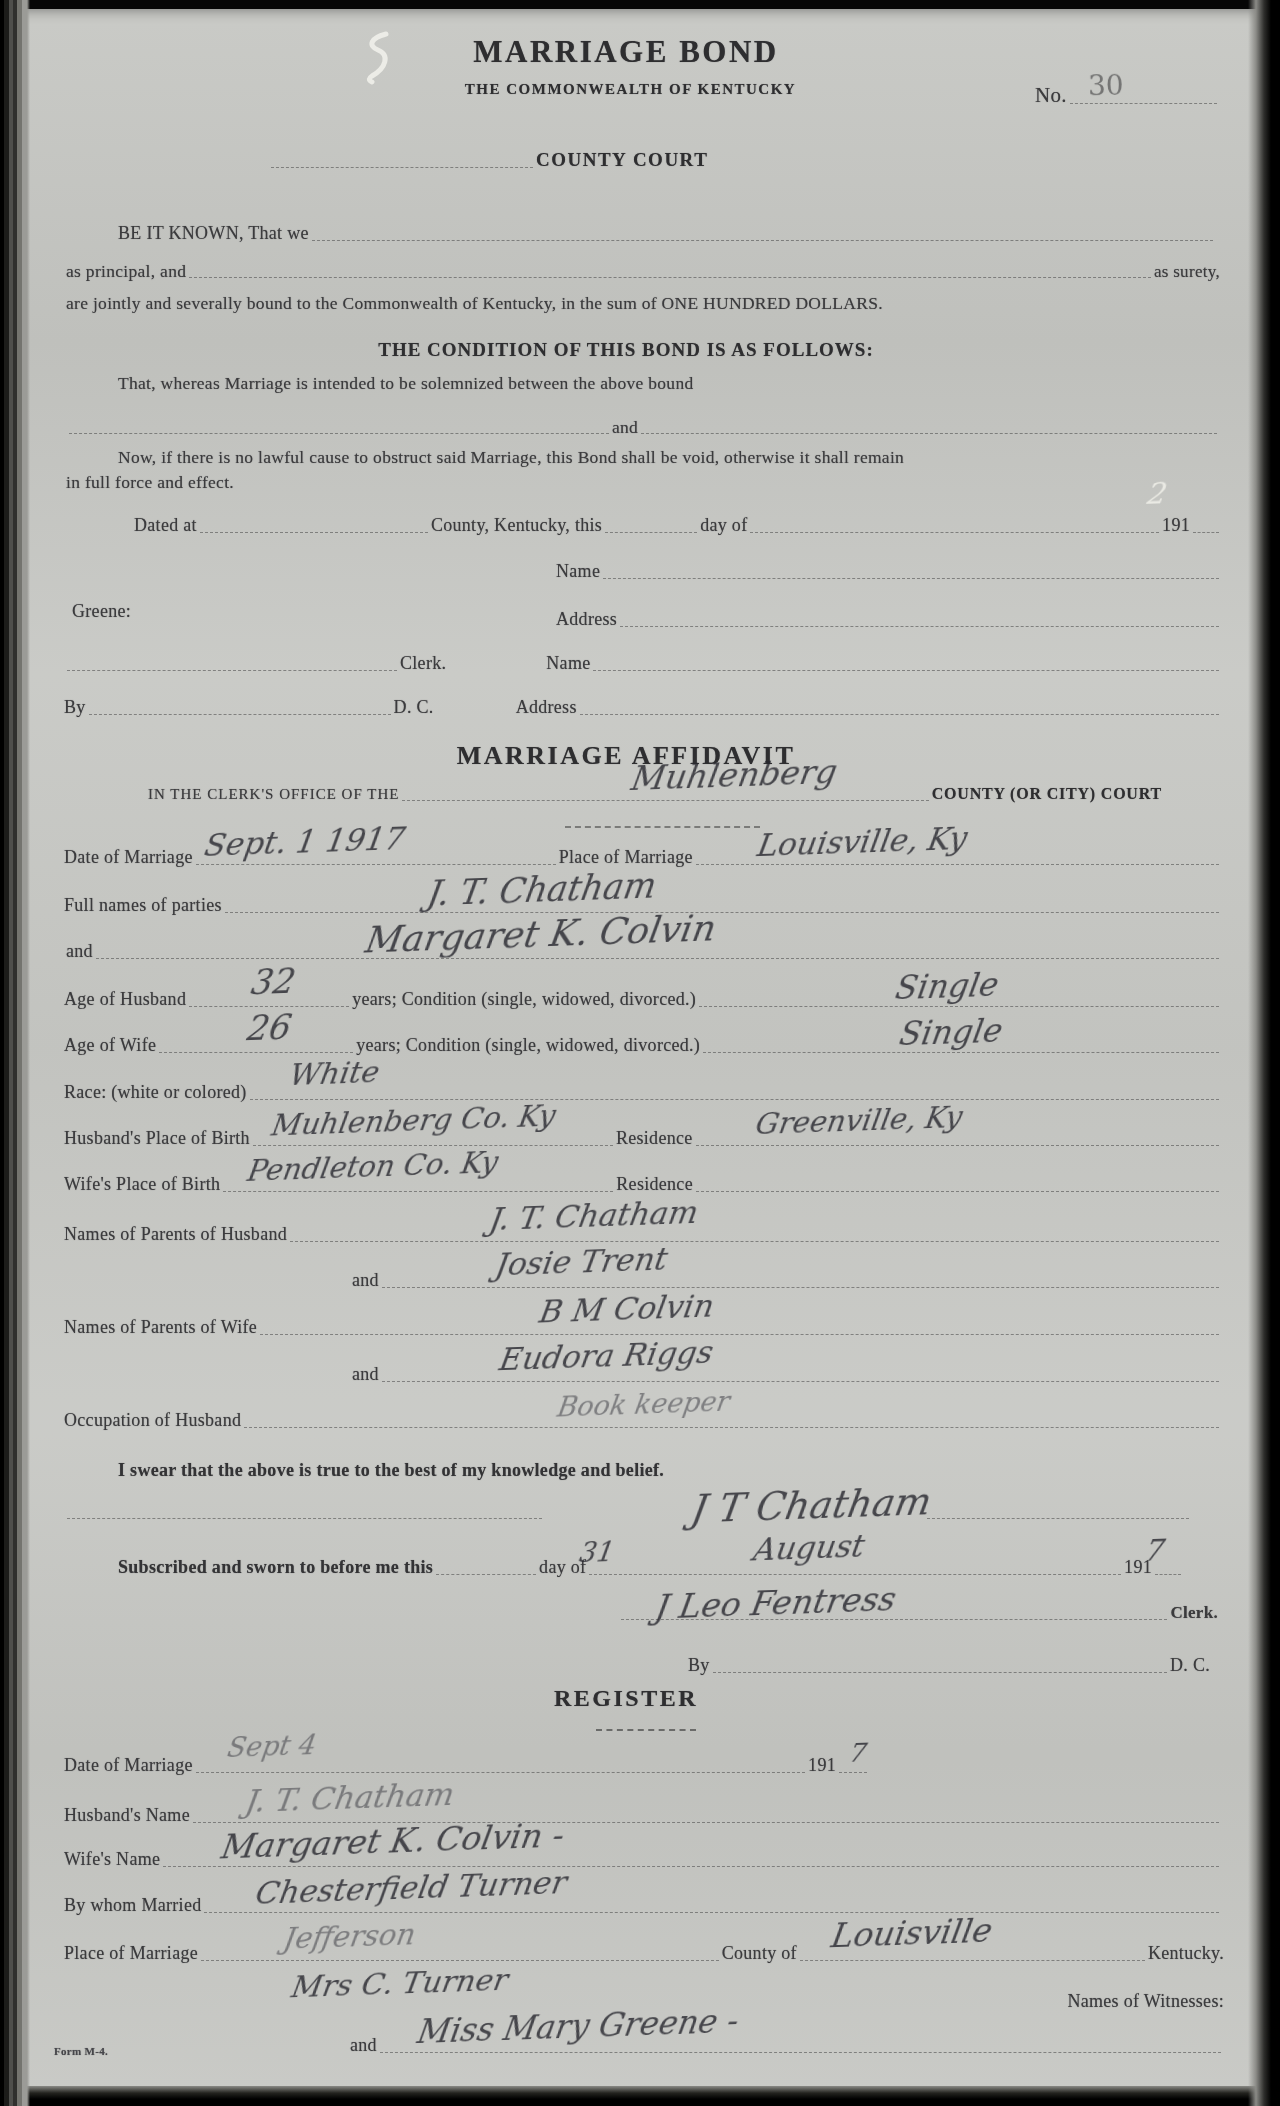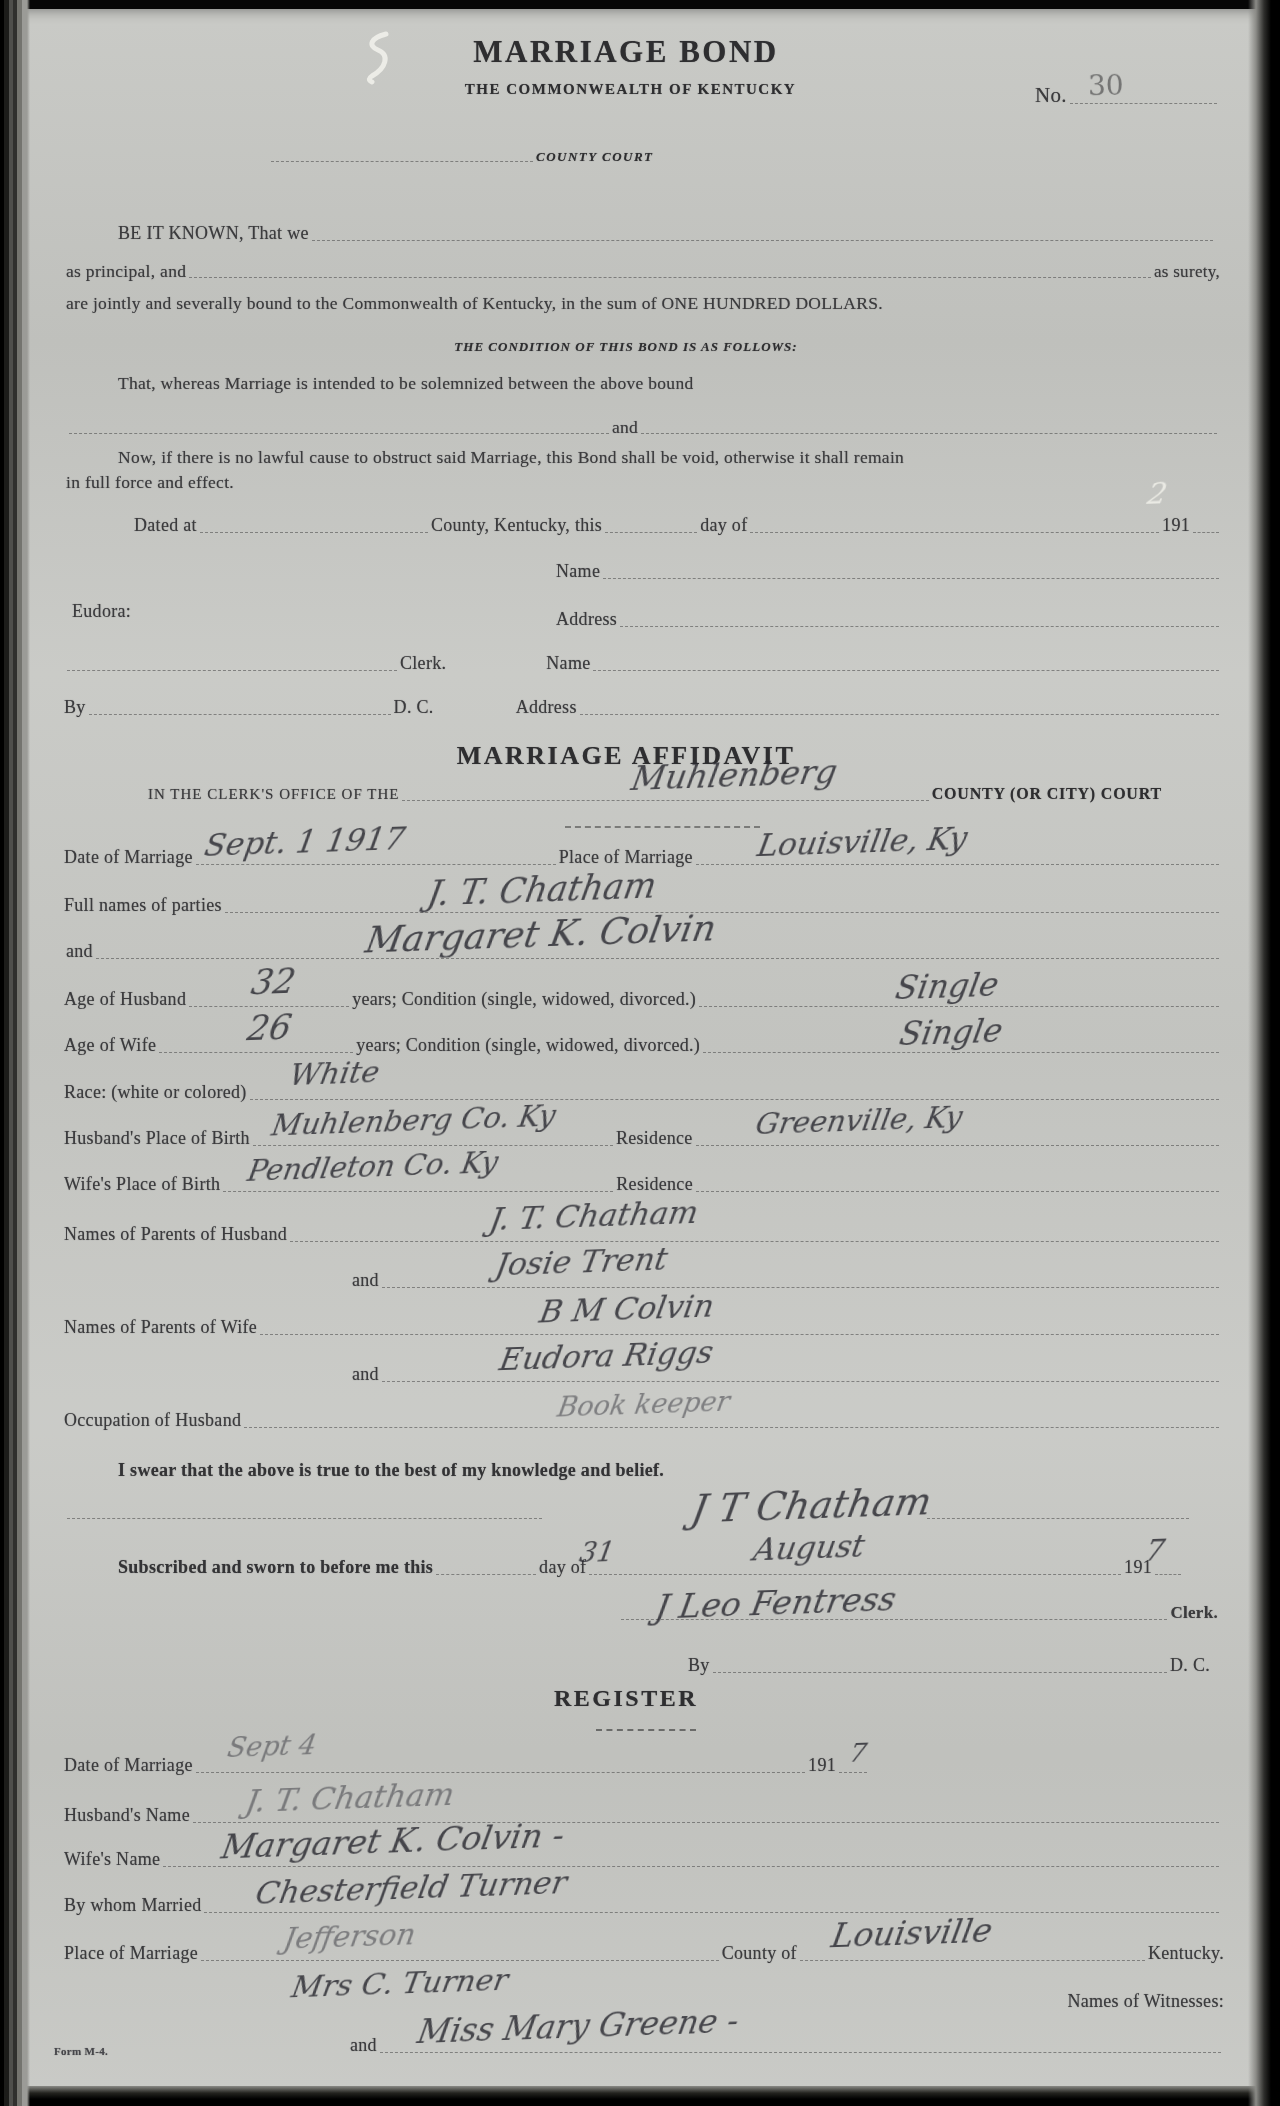--- a/index.html
+++ b/index.html
@@ -25,21 +25,21 @@
   .lbl{white-space:nowrap;line-height:1.05;padding-bottom:2px;
        text-shadow:0 0 1px rgba(55,55,58,.55);letter-spacing:.3px;}
   .fill{flex:1 1 auto;height:6px;margin:0 3px 4px 3px;
         border-bottom:1.4px dashed rgba(70,70,70,.55);}
   .gap{height:1px;}
   .center{left:0;width:1252px;justify-content:center;text-align:center;}
   .heading{letter-spacing:2.5px;font-weight:bold;color:#2e2e30;}
 
   .fs11{font-size:11px;} .fs15{font-size:15px;} .fs16{font-size:16px;}
   .fs17{font-size:17px;} .fs175{font-size:17.5px;} .fs18{font-size:18px;margin-top:8px;}
-  .fs19{font-size:13px;font-style:italic;} .fs21{font-size:21px;}
+  .fs19{font-size:19px;} .fs21{font-size:21px;}
   .fs24{font-size:24px;} .fs26{font-size:26px;} .fs31{font-size:31px;}
 
   .hw{position:absolute;z-index:8;font-family:"DejaVu Serif",serif;font-style:italic;
       color:rgba(38,38,45,.8);white-space:nowrap;line-height:1;
       transform:rotate(-2deg) skewX(-12deg);filter:blur(.4px);}
   .hw.faint{color:rgba(50,50,58,.5);}
   .hw.gray{font-style:normal;transform:rotate(-1deg);color:rgba(95,95,95,.8);filter:blur(.6px);}
   .hw.white{color:rgba(238,238,232,.9);filter:blur(.4px);}
   .reg-underline{position:absolute;left:596px;top:1729px;width:100px;height:0;
       border-bottom:2px dashed rgba(60,60,60,.65);z-index:5;}
@@ -116,21 +116,21 @@
   <span class="fill"></span>
   <span class="lbl fs18">191</span>
   <span class="fill" style="flex:0 0 26px;"></span>
 </div>
 
 <div class="row" style="left:556px;top:554px;right:58px;">
   <span class="lbl fs18">Name</span>
   <span class="fill"></span>
 </div>
 <div class="row" style="left:72px;top:594px;">
-  <span class="lbl fs18">Eudora:</span>
+  <span class="lbl fs18">Greene:</span>
 </div>
 <div class="row" style="left:556px;top:602px;right:58px;">
   <span class="lbl fs18">Address</span>
   <span class="fill"></span>
 </div>
 <div class="row" style="left:64px;top:646px;right:58px;">
   <span class="fill" style="flex:0 0 330px;"></span>
   <span class="lbl fs18">Clerk.</span>
   <span class="gap" style="flex:0 0 100px;"></span>
   <span class="lbl fs18">Name</span>

